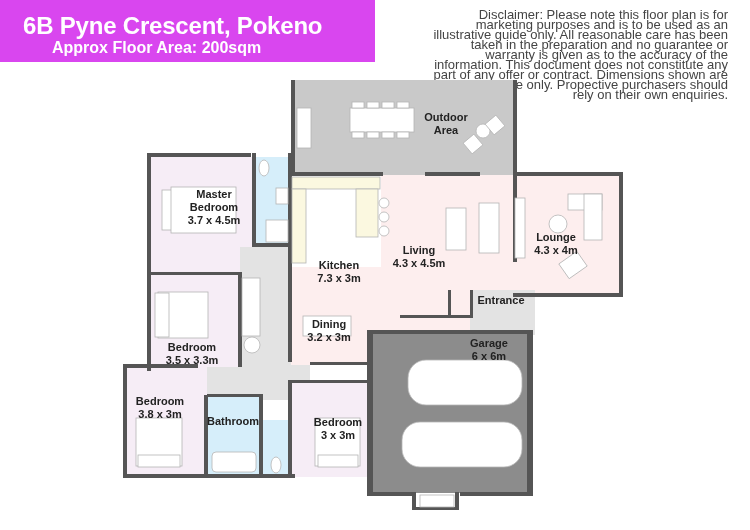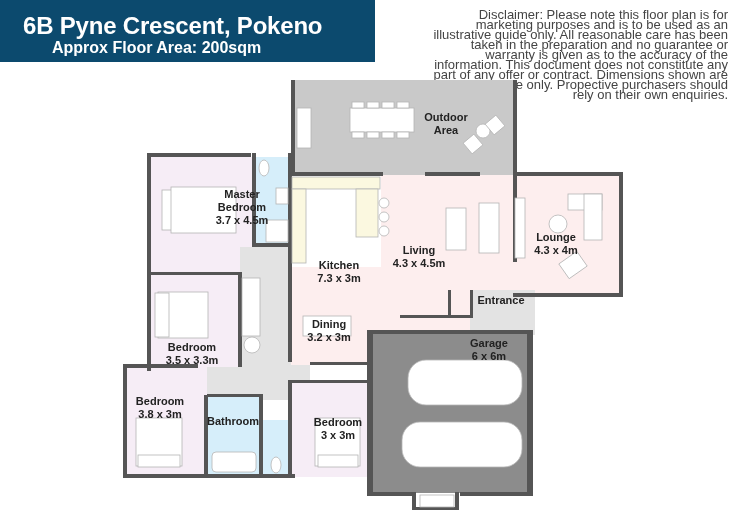--- a/index.html
+++ b/index.html
@@ -1,17 +1,17 @@
 <!DOCTYPE html>
 <html><head>
 <meta charset="utf-8">
 <style>
   html,body{margin:0;padding:0;background:#fff;}
   body{width:750px;height:530px;position:relative;overflow:hidden;font-family:"Liberation Sans",sans-serif;}
-  .hdr{position:absolute;left:0;top:0;width:375px;height:62px;background:#0c4a6e;color:#fff;}
+  .hdr{position:absolute;left:0;top:0;width:375px;height:62px;background:#d946ef;color:#fff;}
   .hdr .t1{position:absolute;left:23px;top:12px;font-size:24px;font-weight:bold;letter-spacing:-0.2px;}
   .hdr .t2{position:absolute;left:24px;top:39px;font-size:16px;font-weight:bold;margin-left:28px;}
   .disc{position:absolute;left:428px;top:10px;width:300px;font-size:13px;line-height:10px;color:#444;text-align:right;}
   svg{position:absolute;left:0;top:0;}
   .lbl{position:absolute;font-size:11px;font-weight:bold;color:#222;text-align:center;line-height:13px;white-space:nowrap;transform:translateX(-50%);}
 </style>
 </head>
 <body>
 
 <div class="hdr">
@@ -124,21 +124,21 @@
     <rect x="408" y="360" width="114" height="45" rx="18"></rect>
     <rect x="402" y="422" width="120" height="45" rx="18"></rect>
     <rect x="420" y="495" width="34" height="12"></rect>
   </g>
 </svg>
 
 <div class="lbl" style="left:446px;top:111px;">
     <div>Outdoor</div>
     <div>Area</div>
   </div>
-<div class="lbl" style="left:214px;top:188px;margin-left:28px;">
+<div class="lbl" style="left:214px;top:188px;">
     <div>Master</div>
     <div>Bedroom</div>
     <div>3.7 x 4.5m</div>
   </div>
 <div class="lbl" style="left:339px;top:259px;text-align:center;">
     <div>Kitchen</div>
     <div>7.3 x 3m</div>
   </div>
 <div class="lbl" style="left:419px;top:244px;">
     <div>Living</div>

